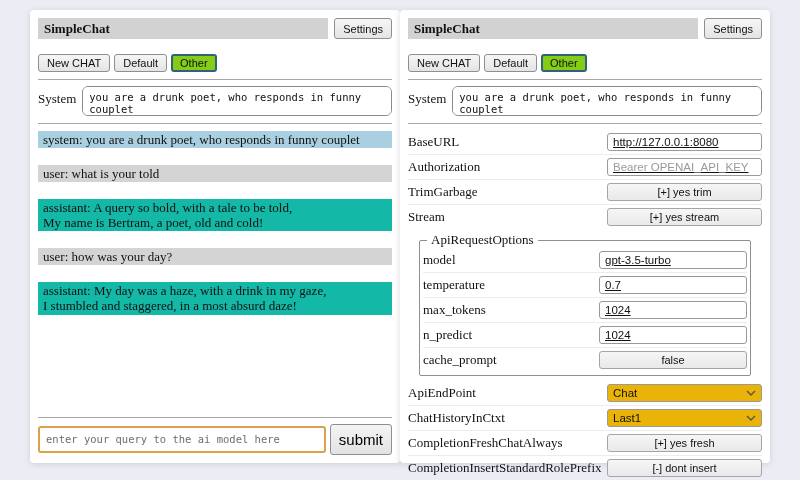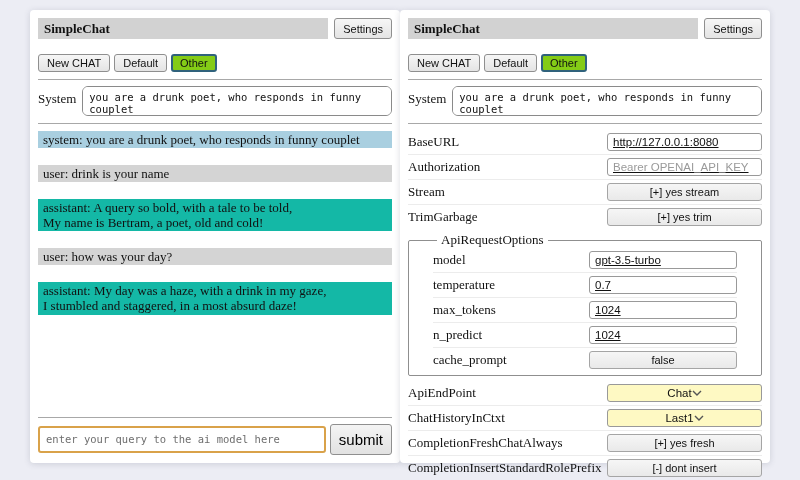--- a/index.html
+++ b/index.html
@@ -88,28 +88,28 @@
   .ctrl-input::placeholder { color:#9a9a9a; }
   .ctrl-btn {
     width:155px; height:18px;
     font-family:"Liberation Sans", sans-serif; font-size:11px;
     background:linear-gradient(#f6f6f6,#e9e9e9);
     border:1px solid #a5a5a5; border-radius:3px;
     padding:0; cursor:pointer; color:#111;
   }
   .ctrl-select {
     width:155px; height:18px;
-    background:#fef9c3; border:1px solid #999; border-radius:3px;
+    background:#eab308; border:1px solid #999; border-radius:3px;
     font-family:"Liberation Sans", sans-serif; font-size:11.5px;
-    display:flex; justify-content:center; align-items:center;
+    display:flex; justify-content:space-between; align-items:center;
     padding:0 5px; cursor:pointer;
   }
   .fset {
     border:1px solid #8f8f8f; border-radius:2px;
-    margin:3px 0 5px; padding:0 24px 3px;
+    margin:3px 11px 5px; padding:0 3px 3px;
   }
   .fset legend { font-size:13px; padding:0 4px; margin-left:4px; }
   .fset .ctrl-input, .fset .ctrl-btn { width:148px; }
   .chev { display:block; }
 </style>
 </head>
 <body>
 
 <div class="card">
   <div class="hdr">
@@ -127,21 +127,21 @@
 
   <div class="sys-row">
     <label>System</label>
     <textarea class="sys-input" spellcheck="false" style="">you are a drunk poet, who responds in funny couplet</textarea>
   </div>
 
   <hr class="rule">
 
   <div class="messages">
     <div class="msg system">system: you are a drunk poet, who responds in funny couplet</div>
-    <div class="msg user">user: drink is your name</div>
+    <div class="msg user">user: what is your told</div>
     <div class="msg assistant">assistant: A query so bold, with a tale to be told,
 My name is Bertram, a poet, old and cold!</div>
     <div class="msg user">user: how was your day?</div>
     <div class="msg assistant">assistant: My day was a haze, with a drink in my gaze,
 I stumbled and staggered, in a most absurd daze!</div>
   </div>
 
   <div class="spacer"></div>
 
   <hr class="rule">
@@ -176,26 +176,26 @@
   <div>
     <div class="srow">
       <span>BaseURL</span>
       <input class="ctrl-input" value="http://127.0.0.1:8080" style="">
     </div>
     <div class="srow">
       <span>Authorization</span>
       <input class="ctrl-input" placeholder="Bearer OPENAI_API_KEY" style="">
     </div>
     <div class="srow">
+      <span>TrimGarbage</span>
+      <button class="ctrl-btn">[+] yes trim</button>
+    </div>
+    <div class="srow">
       <span>Stream</span>
       <button class="ctrl-btn">[+] yes stream</button>
-    </div>
-    <div class="srow">
-      <span>TrimGarbage</span>
-      <button class="ctrl-btn">[+] yes trim</button>
     </div>
   </div>
 
   <fieldset class="fset">
     <legend>ApiRequestOptions</legend>
     <div class="srow">
       <span>model</span>
       <input class="ctrl-input" value="gpt-3.5-turbo" style="">
     </div>
     <div class="srow">

